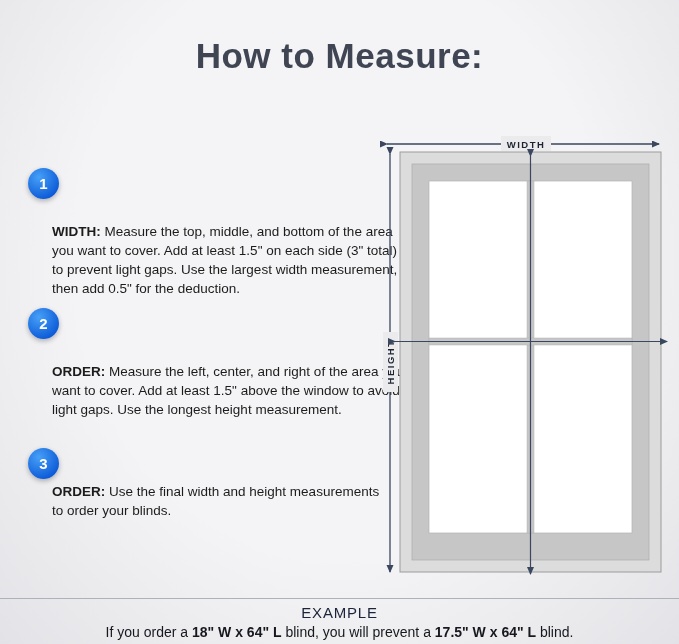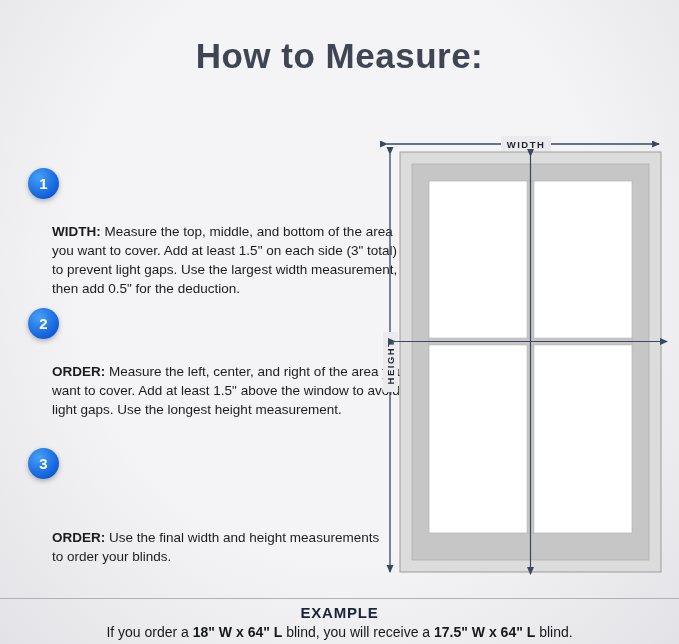--- a/index.html
+++ b/index.html
@@ -25,30 +25,30 @@
     color:#fff;font-weight:700;font-size:15px;
     display:flex;align-items:center;justify-content:center;
     box-shadow:0 2px 5px rgba(0,0,0,.28);
   }
   .c1{left:28px;top:168px;}
   .c2{left:28px;top:308px;}
   .c3{left:28px;top:448px;}
   .step-text{position:absolute;font-size:13.5px;line-height:1.42;color:#1c1c1c;margin:16px;}
   .t1{left:36px;top:206px;width:346px;}
   .t2{left:36px;top:346px;width:352px;}
-  .t3{left:36px;top:512px;width:330px;}
+  .t3{left:36px;top:466px;width:330px;}
   .step-text strong{font-weight:700;}
 
   
   .diagram{position:absolute;left:375px;top:128px;width:300px;height:466px;}
 
   
   .divider{position:absolute;left:0;top:598px;width:679px;height:1px;background:#aeb1b7;}
   .example-heading{position:absolute;left:0;top:604px;width:679px;text-align:center;
-    font-size:15px;font-weight:700;color:#1b2438;letter-spacing:.8px;}
+    font-size:15px;font-weight:400;color:#1b2438;letter-spacing:.8px;}
   .example-text{position:absolute;left:0;top:624px;width:679px;text-align:center;
     font-size:14px;color:#16181d;}
   .example-text b{font-weight:700;}
 
   .svg-label{font-family:"Liberation Sans",sans-serif;font-size:9.5px;font-weight:700;
     letter-spacing:1.5px;fill:#1d2430;}
 </style>
 </head>
 <body>
 
@@ -97,15 +97,15 @@
 
       <g>
         <line x1="155.5" y1="28" x2="155.5" y2="446" stroke="#3a475f" stroke-width="1.2" marker-start="url(#ah)" marker-end="url(#ah)"></line>
         <line x1="20" y1="213.5" x2="292" y2="213.5" stroke="#3a475f" stroke-width="1.2" marker-start="url(#ah)" marker-end="url(#ah)"></line>
       </g>
     </svg>
   </div>
 
   <div class="divider"></div>
   <div class="example-heading">EXAMPLE</div>
-  <div class="example-text"><span>If you order a </span><b>18" W x 64" L</b><span> blind, you will receive a </span><b>17.5" W x 64" L</b><span> blind.</span></div>
+  <div class="example-text"><span>If you order a </span><b>18" W x 64" L</b><span> blind, you will prevent a </span><b>17.5" W x 64" L</b><span> blind.</span></div>
 
 </div>
 
 </body></html>

